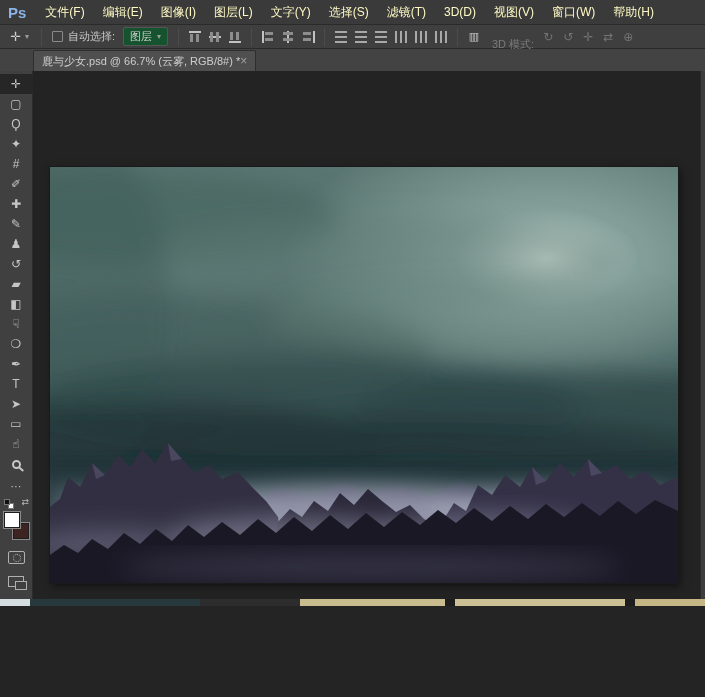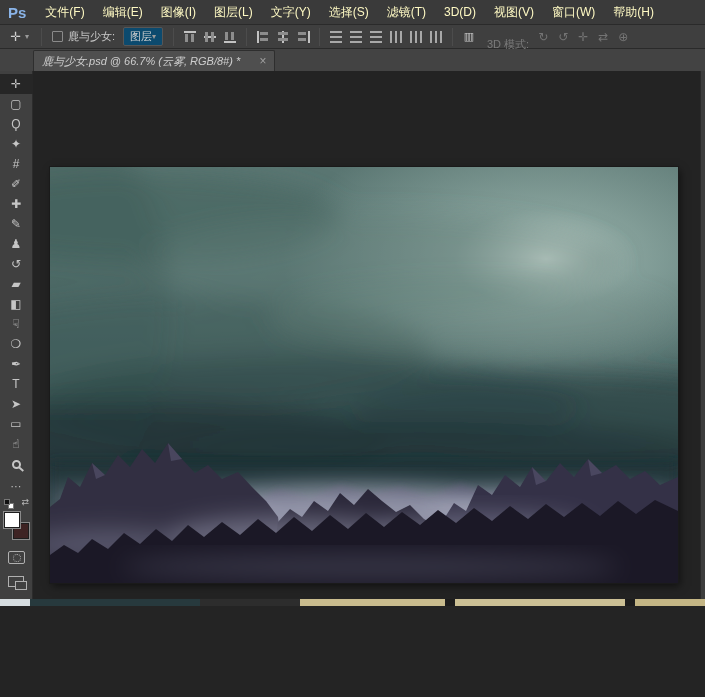--- a/index.html
+++ b/index.html
@@ -17,21 +17,21 @@
   .menu-item { padding:0 9px; color:#fef9c3; font-size:12px; line-height:24px; cursor:default; white-space:nowrap; }
 
   
   .optionsbar { height:24px; background:#3f3f3f; display:flex; align-items:center; border-bottom:1px solid #2a2a2a; flex:0 0 24px; font-size:11px; }
   .opt-sep { width:1px; height:18px; background:#2e2e2e; border-right:1px solid #4c4c4c; margin:0 6px; flex:0 0 auto; }
   .opt-tool { display:flex; align-items:center; gap:4px; padding:0 6px 0 10px; color:#d0d0d0; }
   .opt-tool .glyph { font-size:13px; }
   .caret { font-size:8px; color:#9a9a9a; }
   .checkbox { width:11px; height:11px; border:1px solid #8a8a8a; background:#3f3f3f; display:inline-block; margin-right:5px; border-radius:1px; }
   .opt-check { display:flex; align-items:center; color:#c8c8c8; padding:0 4px; }
-  .opt-dd { display:flex; align-items:center; border:1px solid #565656; background:#0c4a6e; padding:1px 6px; margin:0 4px; border-radius:2px; color:#d0d0d0; }
+  .opt-dd { display:flex; align-items:center; gap:5px; border:1px solid #565656; background:#14532d; padding:1px 6px; margin:0 4px; border-radius:2px; color:#d0d0d0; }
   .ibtn { width:20px; height:18px; display:flex; align-items:center; justify-content:center; border-radius:2px; flex:0 0 auto; }
 
   
   .ia { position:relative; width:13px; height:12px; display:inline-block; }
   .ia::before { content:""; position:absolute; background:#c2c2c2; }
   .ia::after  { content:""; position:absolute; background:#8d8d8d; }
   .ia.top::before    { top:0; left:0; width:12px; height:2px; }
   .ia.top::after     { top:3px; left:1px; width:3px; height:8px; box-shadow:6px 0 0 0 #8d8d8d; }
   .ia.vcenter::before{ top:5px; left:0; width:12px; height:2px; }
   .ia.vcenter::after { top:1px; left:1px; width:3px; height:10px; box-shadow:6px 0 0 0 #8d8d8d; }
@@ -43,21 +43,21 @@
   .ia.hcenter::after { left:1px; top:1px; width:10px; height:3px; box-shadow:0 6px 0 0 #8d8d8d; }
   .ia.right::before  { right:0; top:0; width:2px; height:12px; }
   .ia.right::after   { left:1px; top:1px; width:8px; height:3px; box-shadow:0 6px 0 0 #8d8d8d; }
   .idv { width:12px; height:12px; background:repeating-linear-gradient(90deg,#a8a8a8 0 2px,transparent 2px 5px); }
   .idh { width:12px; height:12px; background:repeating-linear-gradient(180deg,#a8a8a8 0 2px,transparent 2px 5px); }
   .opt-3d { color:#7b7b7b; margin:16px 4px 0 8px; white-space:nowrap; }
   .g3d { color:#747474; font-size:12px; }
 
   
   .tabbar { height:22px; background:#434343; display:flex; align-items:flex-end; flex:0 0 22px; padding-left:33px; }
-  .tab { height:21px; background:#4f4f4f; border:1px solid #2e2e2e; border-bottom:none; display:flex; align-items:center; padding:0 8px; font-size:11px; color:#cecece; gap:19px; border-radius:2px 2px 0 0;font-style:italic; }
+  .tab { height:21px; background:#4f4f4f; border:1px solid #2e2e2e; border-bottom:none; display:flex; align-items:center; padding:0 8px; font-size:11px; color:#cecece; gap:0; border-radius:2px 2px 0 0; }
   .tab .close { color:#9f9f9f; font-size:12px; cursor:pointer; }
 
   
   .main { flex:1 1 auto; display:flex; position:relative; background:#232323; min-height:0; }
   .toolbar { width:33px; background:#404040; border-right:1px solid #2c2c2c; display:flex; flex-direction:column; align-items:center; padding-top:3px; flex:0 0 33px; }
   .tool { width:33px; height:20px; display:flex; align-items:center; justify-content:center; color:#c6c6c6; font-size:12px; cursor:pointer; flex:0 0 20px; }
   .tool.selected { background:#262626; }
   .tool .tg { line-height:1; }
   .zoom-glass { width:9px; height:9px; border:2px solid #c6c6c6; border-radius:50%; position:relative; display:inline-block; }
   .zoom-glass::after { content:""; position:absolute; width:6px; height:2px; background:#c6c6c6; right:-5px; bottom:-3px; transform:rotate(40deg); }
@@ -118,21 +118,21 @@
   </header>
 
   <div class="optionsbar">
     <div class="opt-tool">
       <span class="glyph">✛</span>
       <span class="caret">▾</span>
     </div>
     <div class="opt-sep"></div>
     <div class="opt-check">
       <span class="checkbox"></span>
-      <span>鹿与少女:</span>
+      <span>自动选择:</span>
     </div>
     <div class="opt-dd">
       <span>图层</span>
       <span class="caret">▾</span>
     </div>
     <div class="opt-sep"></div>
     <span class="ibtn">
         <span class="ia top"></span>
       </span>
     <span class="ibtn">

